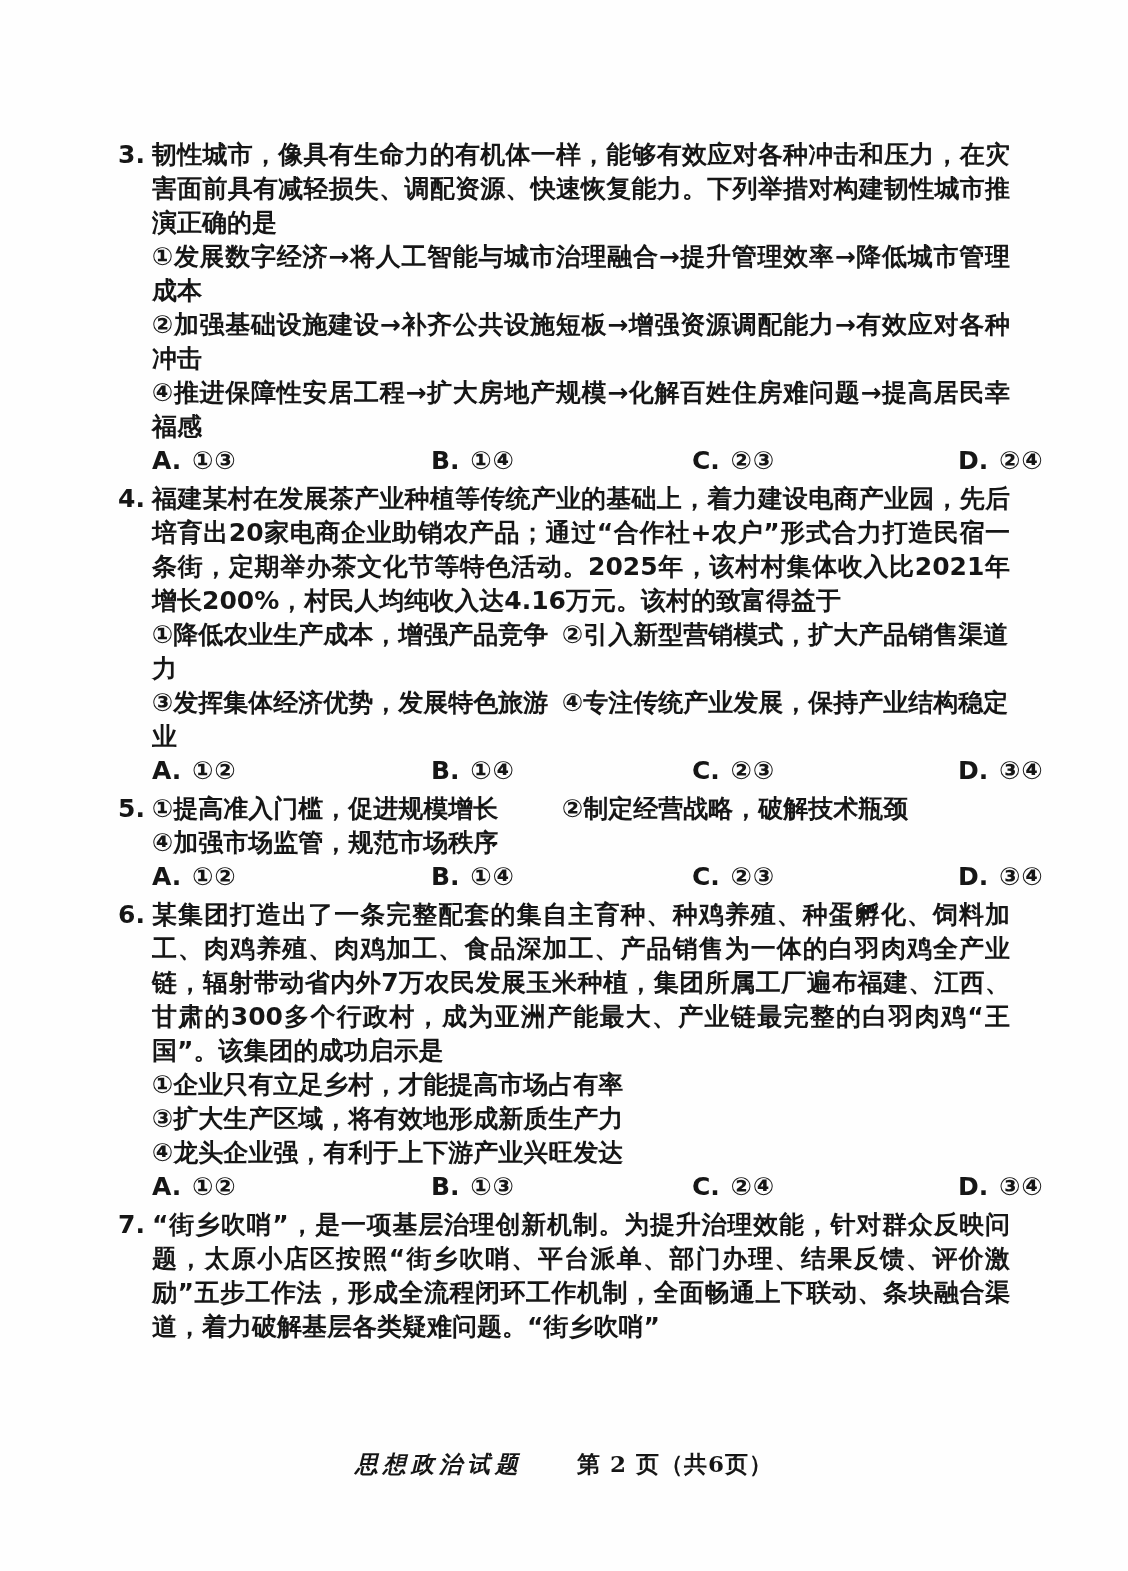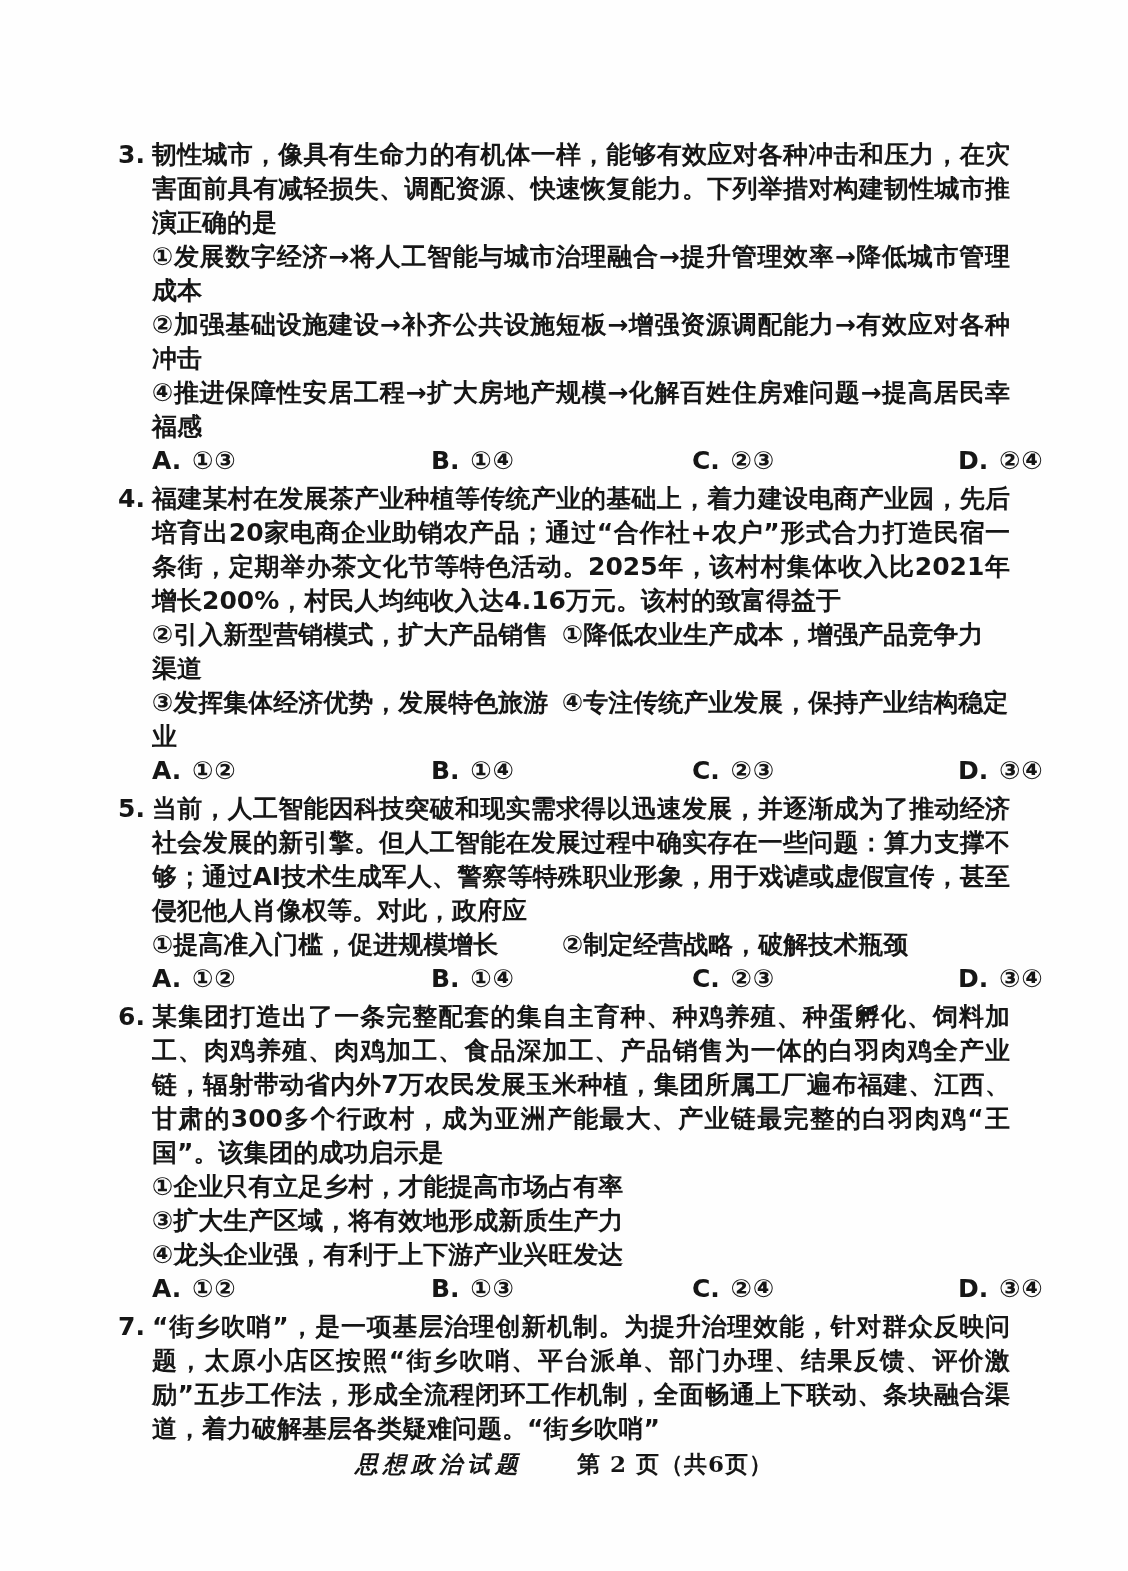--- a/index.html
+++ b/index.html
@@ -93,39 +93,39 @@
         <span class="option"><span class="opt-label">B.</span><span class="opt-value">①④</span></span>
         <span class="option"><span class="opt-label">C.</span><span class="opt-value">②③</span></span>
         <span class="option"><span class="opt-label">D.</span><span class="opt-value">②④</span></span>
       </div>
     </div>
 
     <div class="question">
       <span class="qnum">4.</span>
       <div class="stem">福建某村在发展茶产业种植等传统产业的基础上，着力建设电商产业园，先后培育出20家电商企业助销农产品；通过“合作社+农户”形式合力打造民宿一条街，定期举办茶文化节等特色活动。2025年，该村村集体收入比2021年增长200%，村民人均纯收入达4.16万元。该村的致富得益于</div>
       <div class="items-grid">
+        <div class="statement">①降低农业生产成本，增强产品竞争力</div>
         <div class="statement">②引入新型营销模式，扩大产品销售渠道</div>
-        <div class="statement">①降低农业生产成本，增强产品竞争力</div>
         <div class="statement">③发挥集体经济优势，发展特色旅游业</div>
         <div class="statement">④专注传统产业发展，保持产业结构稳定</div>
       </div>
       <div class="options">
         <span class="option"><span class="opt-label">A.</span><span class="opt-value">①②</span></span>
         <span class="option"><span class="opt-label">B.</span><span class="opt-value">①④</span></span>
         <span class="option"><span class="opt-label">C.</span><span class="opt-value">②③</span></span>
         <span class="option"><span class="opt-label">D.</span><span class="opt-value">③④</span></span>
       </div>
     </div>
 
     <div class="question">
       <span class="qnum">5.</span>
-      <div class="stem">当前，人工智能因科技突破和现实需求得以迅速发展，并逐渐成为了推动经济社会发展的新引擎。但人工智能在发展过程中确实存在一些问题：算力支撑不够；通过AI技术生成军人、警察等特殊职业形象，用于戏谑或虚假宣传，甚至侵犯他人肖像权等。对此，政府应</div>
       <div class="items-grid">
         <div class="statement">①提高准入门槛，促进规模增长</div>
         <div class="statement">②制定经营战略，破解技术瓶颈</div>
+        <div class="statement">④加强市场监管，规范市场秩序</div>
       </div>
       <div class="options">
         <span class="option"><span class="opt-label">A.</span><span class="opt-value">①②</span></span>
         <span class="option"><span class="opt-label">B.</span><span class="opt-value">①④</span></span>
         <span class="option"><span class="opt-label">C.</span><span class="opt-value">②③</span></span>
         <span class="option"><span class="opt-label">D.</span><span class="opt-value">③④</span></span>
       </div>
     </div>
 
     <div class="question">

